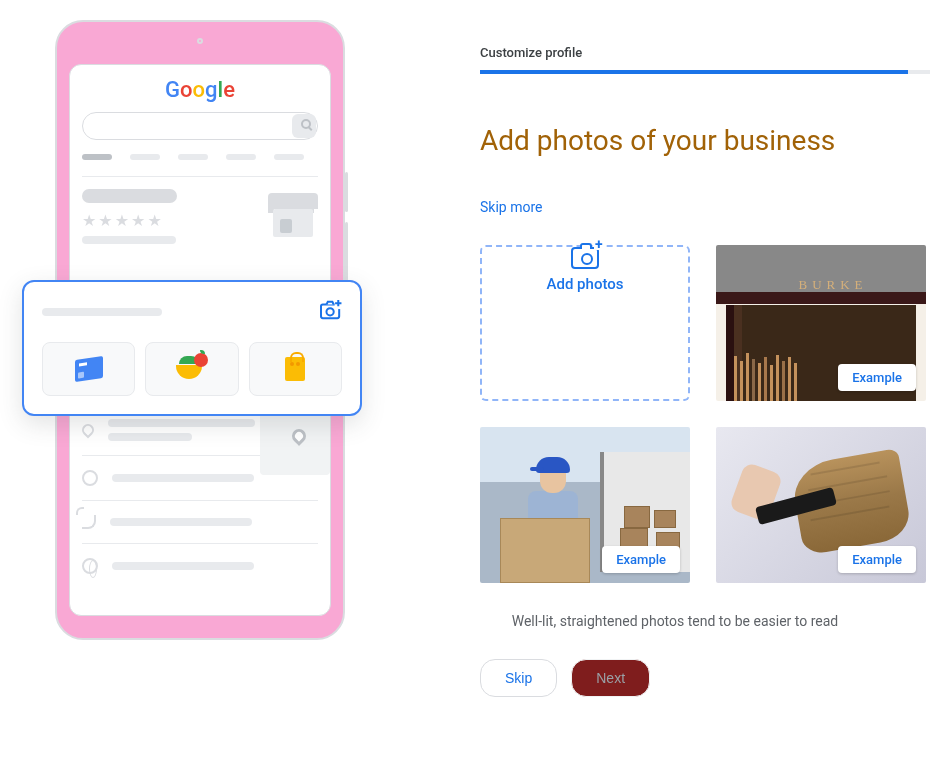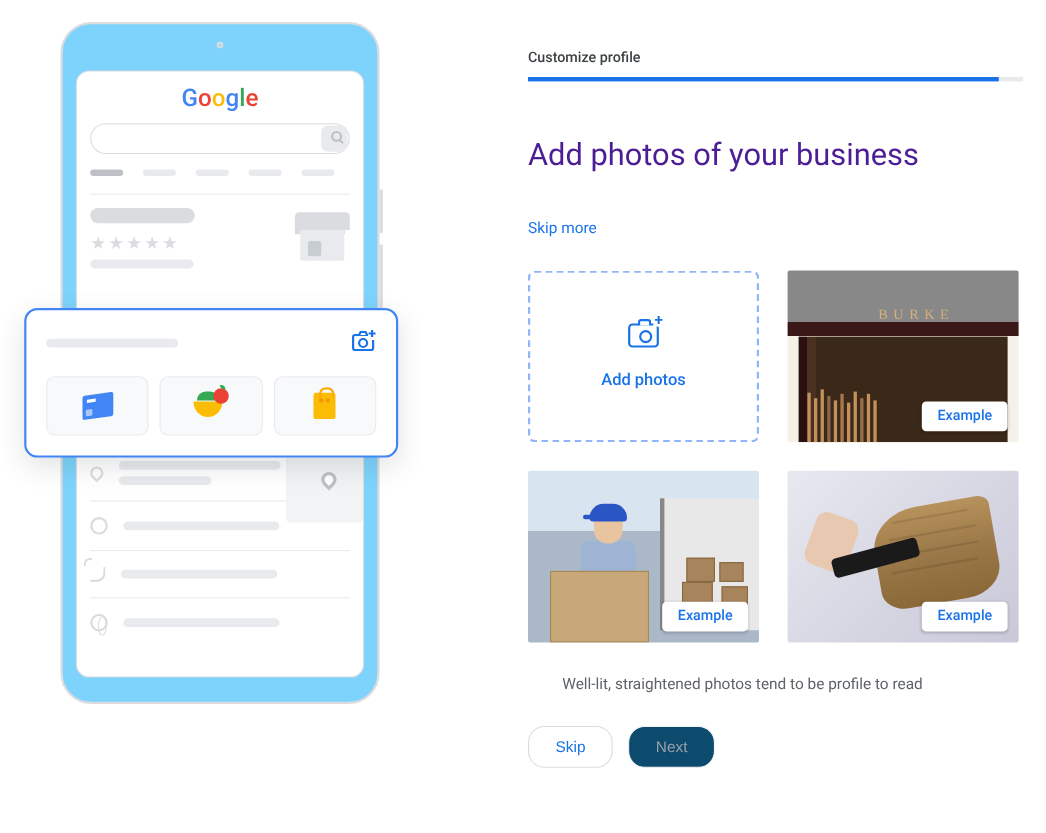--- a/index.html
+++ b/index.html
@@ -20,21 +20,21 @@
       position: relative;
       padding-top: 10px;
     }
     .phone-mockup {
       width: 290px;
       height: 620px;
       margin: 0 auto;
       border: 2px solid #dadce0;
       border-radius: 28px;
       position: relative;
-      background: #7dd3fc;
+      background: #f9a8d4;
       padding: 12px;
     }
     .phone-speaker {
       position: absolute;
       top: 16px;
       left: 50%;
       transform: translateX(-50%);
       width: 6px;
       height: 6px;
       border: 2px solid #dadce0;
@@ -252,21 +252,21 @@
     .progress-fill {
       position: absolute;
       left: 0;
       top: 0;
       height: 100%;
       width: 95%;
       background: #1a73e8;
     }
     .main-heading {
       font-size: 28px;
-      color: #4c1d95;
+      color: #a16207;
       font-weight: 400;
       margin-bottom: 40px;
     }
     .description {
       font-size: 14px;
       color: #5f6368;
       line-height: 1.5;
       margin-bottom: 10px;
       max-width: 420px;
     }
@@ -283,23 +283,22 @@
       gap: 26px;
       margin-bottom: 30px;
     }
     .add-photos-btn {
       border: 2px dashed #90b5f8;
       border-radius: 6px;
       height: 156px;
       display: flex;
       flex-direction: column;
       align-items: center;
-      justify-content: center;
       cursor: pointer;
-      gap: 20px;
+      gap: 6px;
     }
     .camera-icon-lg {
       width: 28px;
       height: 22px;
       border: 2.5px solid #1a73e8;
       border-radius: 4px;
       position: relative;
     }
     .camera-icon-lg::before {
       content: "";
@@ -396,21 +395,21 @@
       font-size: 14px;
       font-weight: 500;
       cursor: pointer;
       border: 1px solid #dadce0;
     }
     .btn-skip {
       background: #fff;
       color: #1a73e8;
     }
     .btn-next {
-      background: #0c4a6e;
+      background: #7f1d1d;
       color: #9aa0a6;
       border-color: #f1f3f4;
       cursor: not-allowed;
     }
   </style>
 </head>
 <body>
 
 <div class="left-panel">
   <div class="phone-mockup">
@@ -555,19 +554,19 @@
         <div class="hair-strand" style="top:10px;left:20px;width:70px;height:2px;"></div>
         <div class="hair-strand" style="top:25px;left:15px;width:80px;height:2px;"></div>
         <div class="hair-strand" style="top:40px;left:10px;width:85px;height:2px;"></div>
         <div class="hair-strand" style="top:55px;left:12px;width:80px;height:2px;"></div>
       </div>
       <div class="straightener"></div>
       <span class="example-badge">Example</span>
     </div>
   </div>
 
-  <p class="caption">Well-lit, straightened photos tend to be profile to read</p>
+  <p class="caption">Well-lit, straightened photos tend to be easier to read</p>
 
   <div class="button-row">
     <button class="btn btn-skip">Skip</button>
     <button class="btn btn-next" disabled="">Next</button>
   </div>
 </div>
 
 </body></html>

